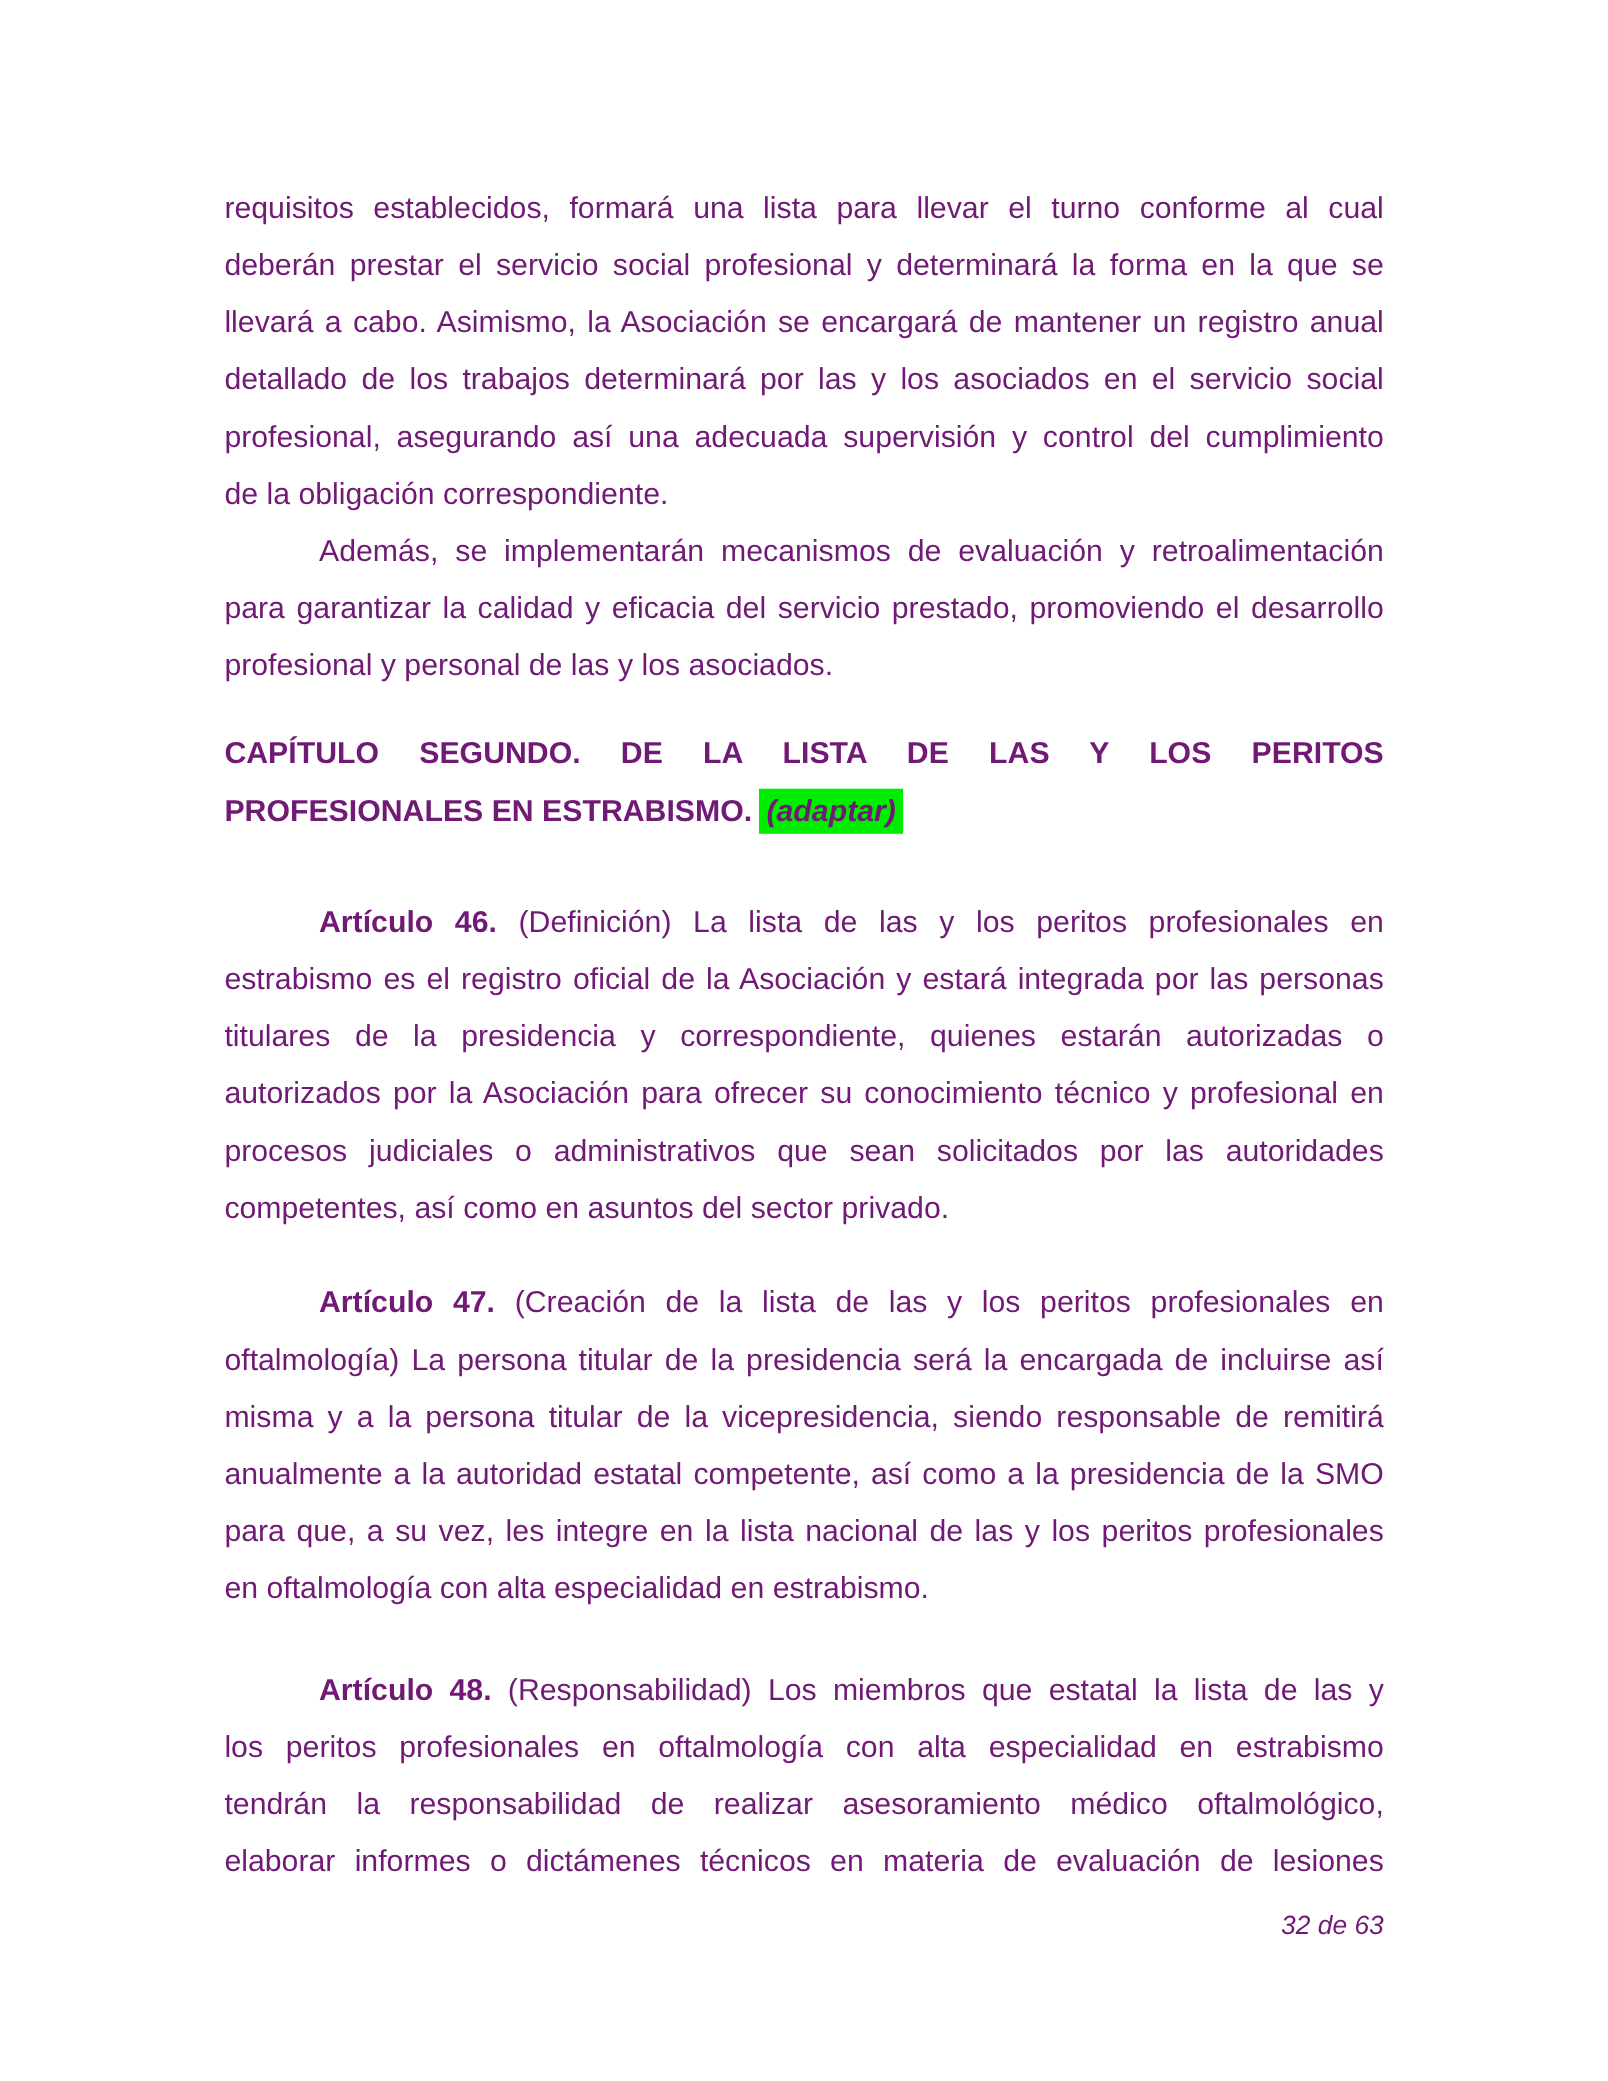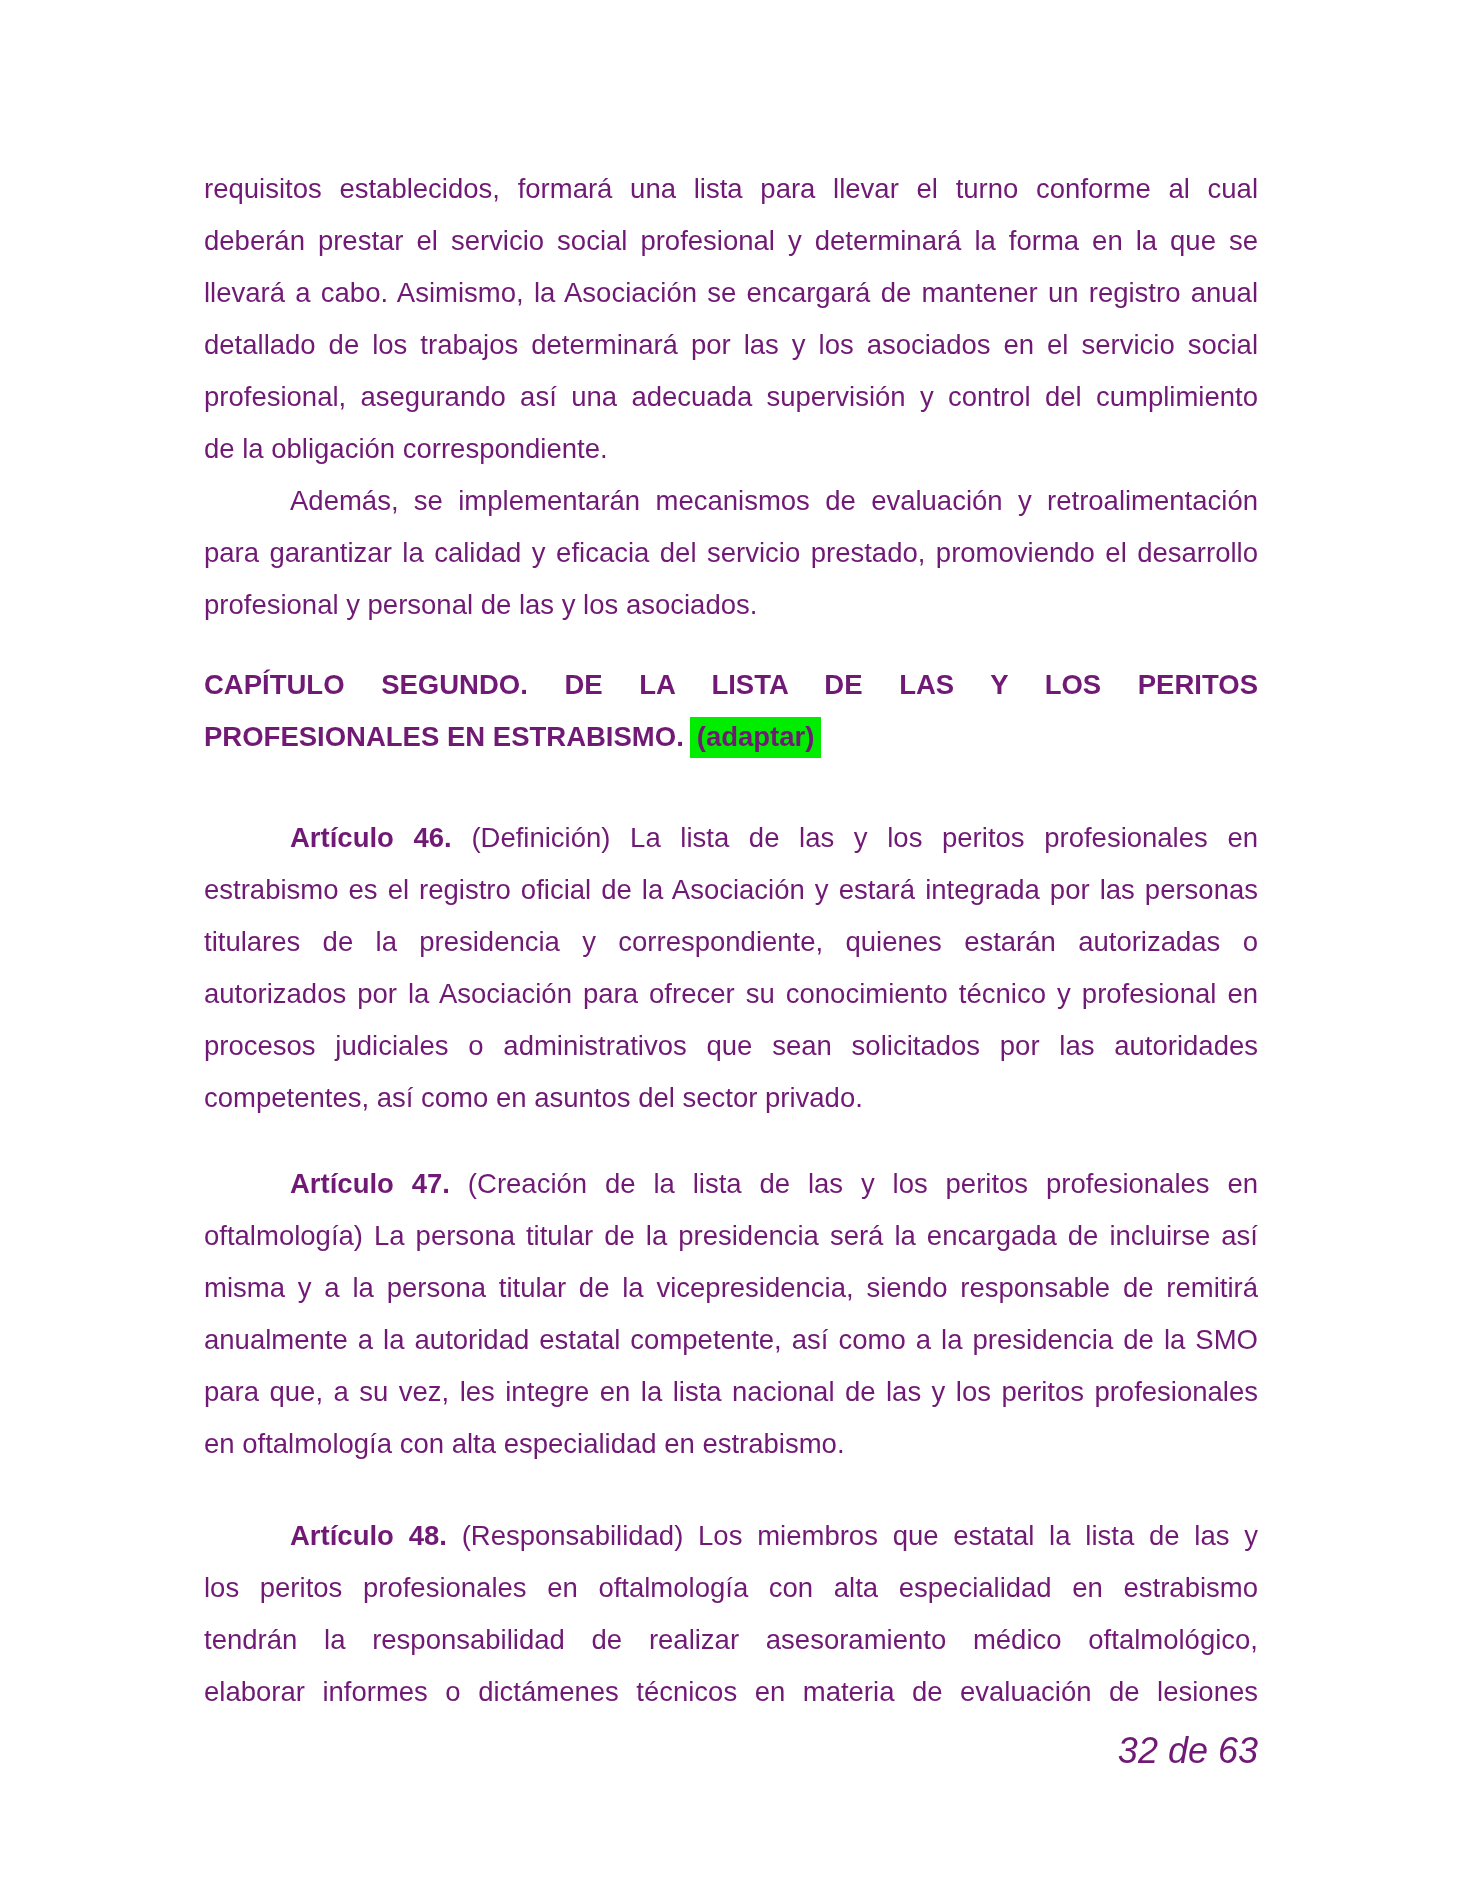--- a/index.html
+++ b/index.html
@@ -33,21 +33,21 @@
     background: #00ed00;
     padding: 4px 7px 6px 7px;
     margin-left: 6px;
   }
   .pagenum {
     position: absolute;
     top: 1736px;
     right: 204px;
     font-style: italic;
     line-height: 30px;
-    font-size: 36px;
+    font-size: 24px;
   }
 </style>
 </head>
 <body>
 
 <div class="page">
 
   <div class="block" style="top:163px">
     <div class="line">requisitos establecidos, formará una lista para llevar el turno conforme al cual</div>
     <div class="line">deberán prestar el servicio social profesional y determinará la forma en la que se</div>
@@ -56,21 +56,21 @@
     <div class="line">profesional, asegurando así una adecuada supervisión y control del cumplimiento</div>
     <div class="line end">de la obligación correspondiente.</div>
     <div class="line ind">Además, se implementarán mecanismos de evaluación y retroalimentación</div>
     <div class="line">para garantizar la calidad y eficacia del servicio prestado, promoviendo el desarrollo</div>
     <div class="line end">profesional y personal de las y los asociados.</div>
   </div>
 
   <div class="block heading" style="top:659px">
     <div class="line">CAPÍTULO SEGUNDO. DE LA LISTA DE LAS Y LOS PERITOS</div>
     <div class="line end">
-      <span>PROFESIONALES EN ESTRABISMO.</span><span class="hl" style="background: rgb(0, 237, 0);">(adaptar)</span>
+      <span>PROFESIONALES EN ESTRABISMO.</span><span class="hl" style="background: rgb(0, 237, 0); font-style: italic;">(adaptar)</span>
     </div>
   </div>
 
   <div class="block" style="top:812px">
     <div class="line ind"><span class="b">Artículo 46.</span><span> (Definición) La lista de las y los peritos profesionales en</span></div>
     <div class="line">estrabismo es el registro oficial de la Asociación y estará integrada por las personas</div>
     <div class="line">titulares de la presidencia y correspondiente, quienes estarán autorizadas o</div>
     <div class="line">autorizados por la Asociación para ofrecer su conocimiento técnico y profesional en</div>
     <div class="line">procesos judiciales o administrativos que sean solicitados por las autoridades</div>
     <div class="line end">competentes, así como en asuntos del sector privado.</div>

